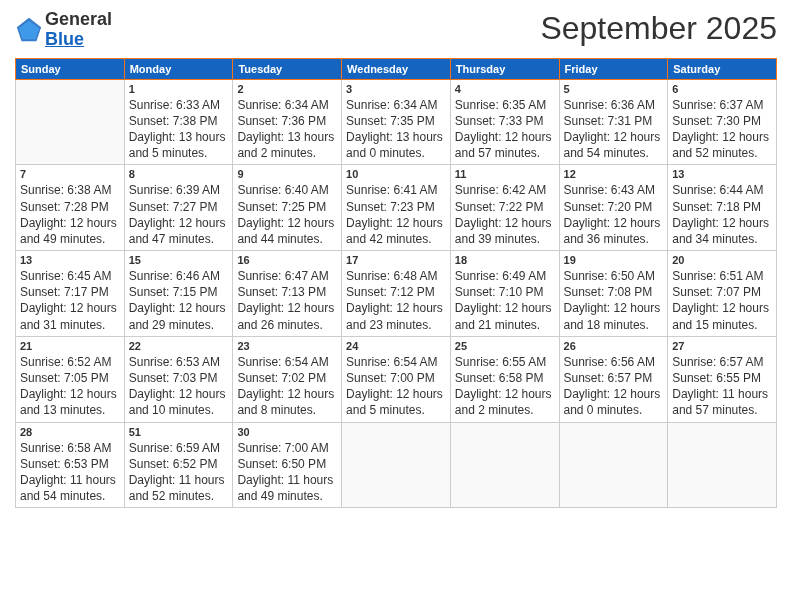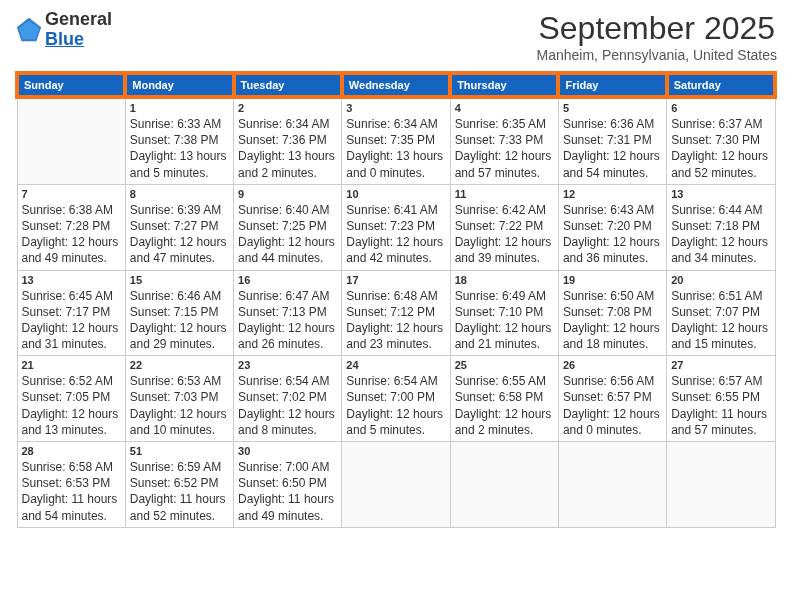--- a/index.html
+++ b/index.html
@@ -55,21 +55,21 @@
       border-collapse: collapse;
       font-size: 9.5px;
     }
     .calendar th {
       background: #1565c0;
       color: #fff;
       text-align: left;
       padding: 4px 5px;
       font-size: 11px;
       font-weight: bold;
-      border: 4px solid #f97316;
+      border: 1px solid #f97316;
     }
     .calendar td {
       vertical-align: top;
       border: 1px solid #ccc;
       padding: 3px 4px;
       width: calc(100% / 7);
       height: 80px;
     }
     .day-num {
       font-size: 11px;
@@ -101,21 +101,20 @@
         <polygon points="15,2 28,12 23,27 7,27 2,12" fill="#1565c0" opacity="0.85"></polygon>
         <polygon points="15,5 26,13 22,25 8,25 4,13" fill="#42a5f5" opacity="0.7"></polygon>
       </svg>
       <div class="logo-text">
         <span class="logo-general">General</span><br>
         <span class="logo-blue">Blue</span>
       </div>
     </div>
     <div class="title-block">
       <div class="month-title">September 2025</div>
-      <div class="location">Manheim, Pennsylvania, United States</div>
     </div>
   </div>
 
   <table class="calendar">
     <thead>
       <tr>
         <th>Sunday</th>
         <th>Monday</th>
         <th>Tuesday</th>
         <th>Wednesday</th>

